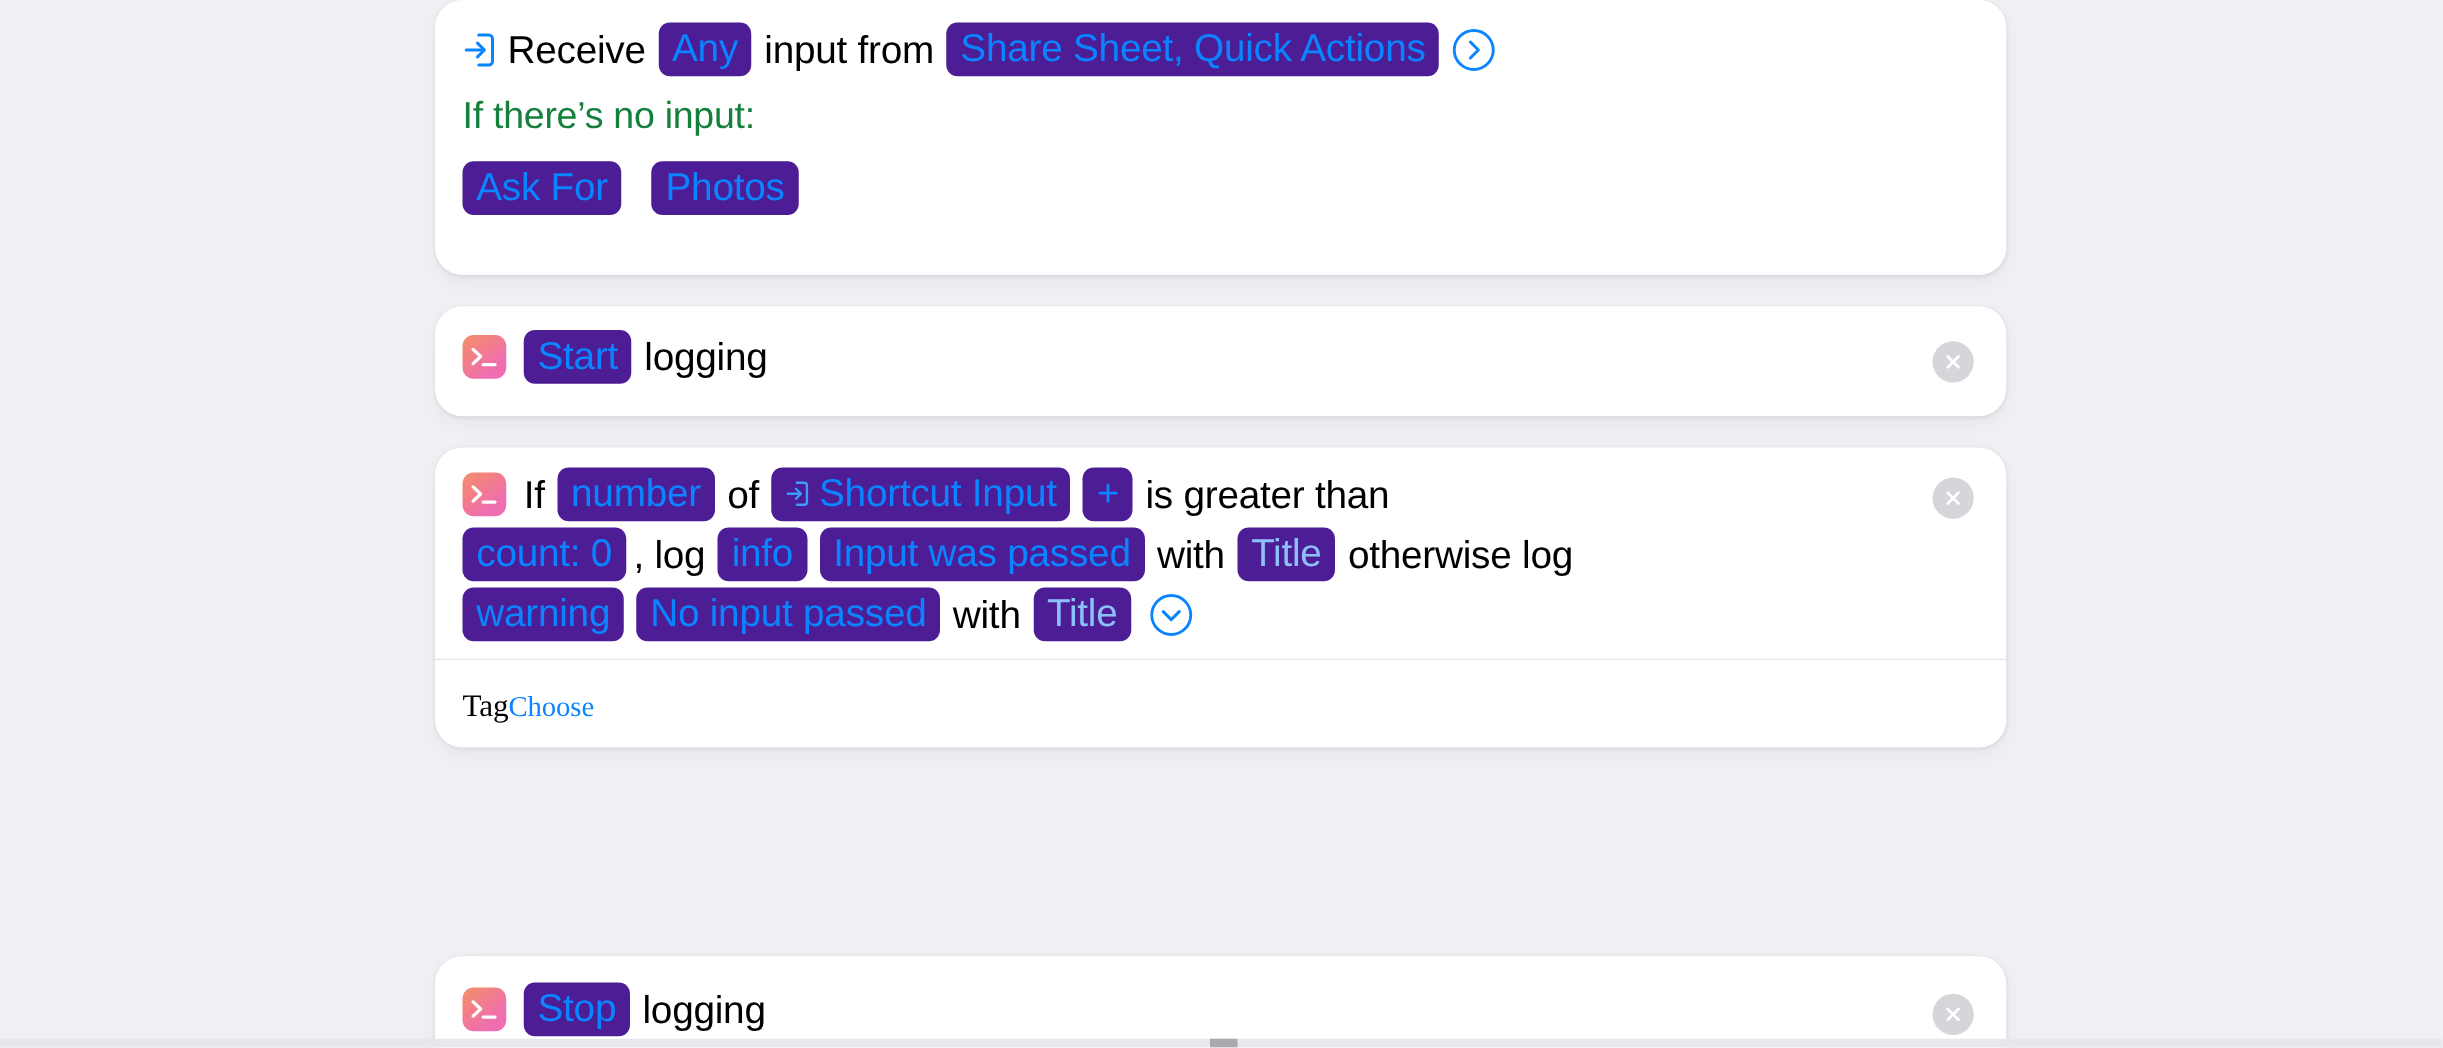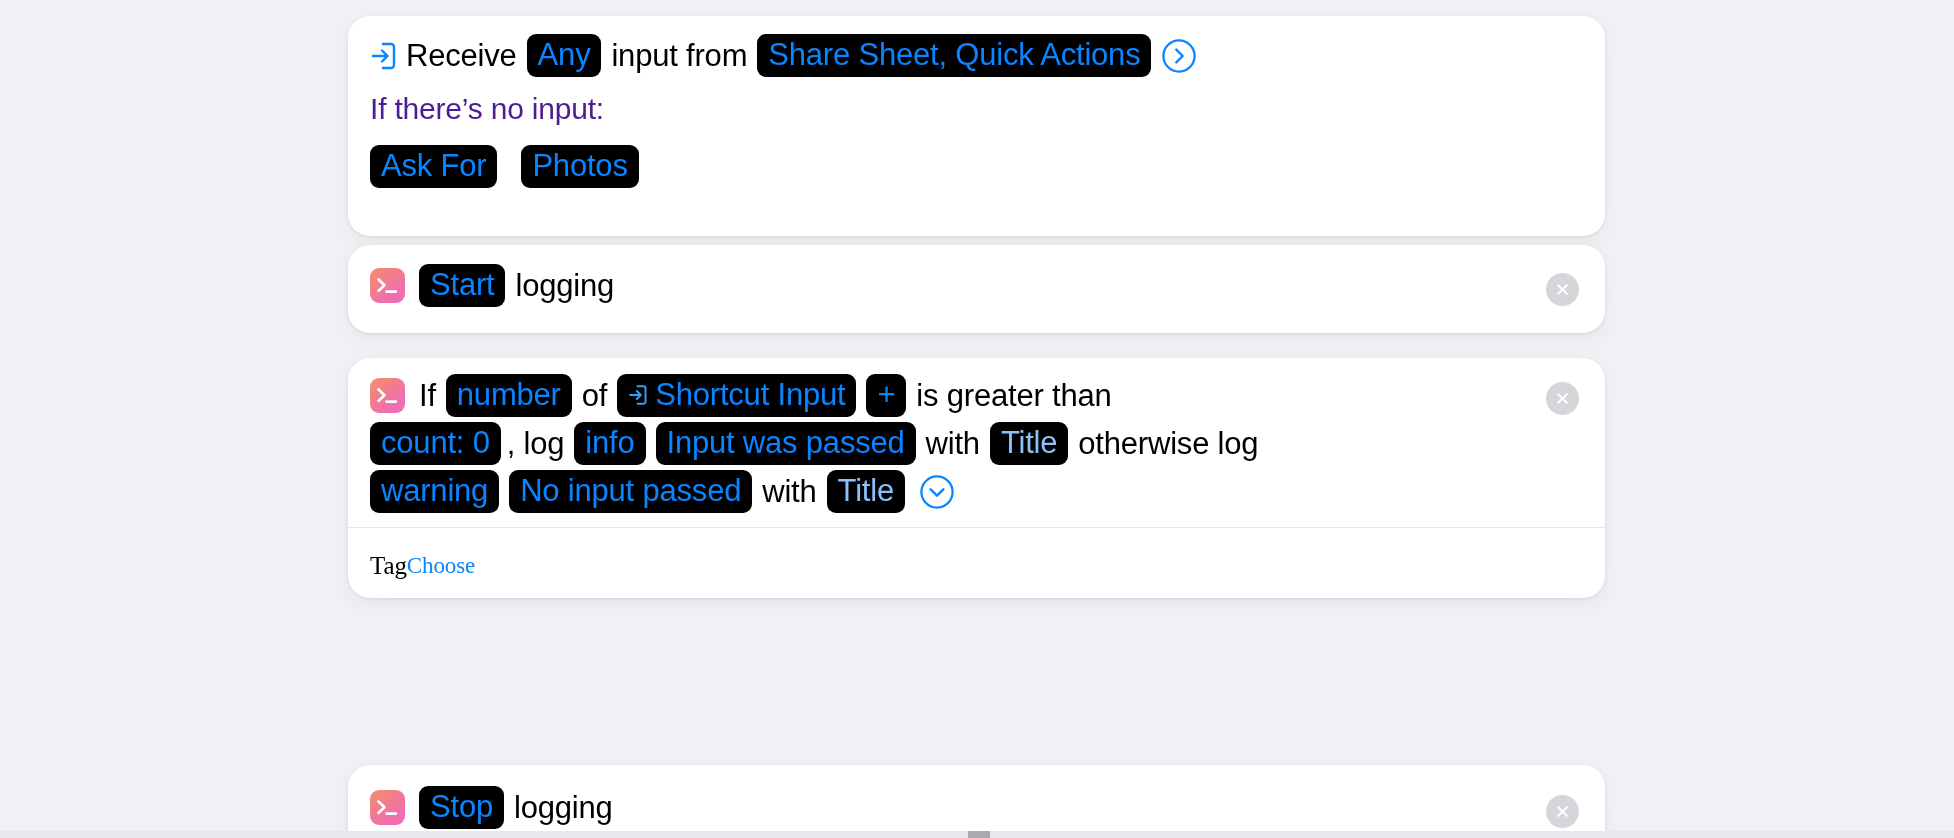--- a/index.html
+++ b/index.html
@@ -50,37 +50,37 @@
     font-size: 31px;
     color: #000000;
     letter-spacing: -0.2px;
     white-space: pre;
     padding: 6px 0;
   }
 
   .token {
     font-size: 31px;
     color: #0a84ff;
-    background: #000000;
+    background: #4c1d95;
     border-radius: 9px;
     padding: 5px 11px 7px 11px;
     letter-spacing: -0.2px;
     white-space: pre;
     display: inline-flex;
     align-items: center;
     gap: 8px;
   }
 
   .token.placeholder {
     color: #8cc0f8;
   }
 
   .muted {
     font-size: 30px;
-    color: #4c1d95;
+    color: #15803d;
     letter-spacing: -0.2px;
     padding: 6px 0;
   }
 
   
   .app-icon {
     width: 35px;
     height: 35px;
     border-radius: 9px;
     background: linear-gradient(140deg, #f58a6e 0%, #f munched 1%, #f27a80 38%, #f070a8 72%, #ef6fb5 100%);
@@ -151,21 +151,21 @@
     width: 22px;
     height: 7px;
     background: #a9a9af;
   }
 </style>
 </head>
 <body>
 
 <div class="canvas">
 
-  <div class="card" style="top:16px; height:220px; border-top-left-radius:22px; border-top-right-radius:22px;">
+  <div class="card" style="top:0px; height:220px; border-top-left-radius:22px; border-top-right-radius:22px;">
     <div class="card-body" style="padding-top:18px;">
 
       <div class="flow">
         <span class="sc-glyph">
           <svg width="26" height="30" viewBox="0 0 26 30" fill="none">
             <path d="M13 3 H21 A3 3 0 0 1 24 6 V24 A3 3 0 0 1 21 27 H13" stroke="#0a84ff" stroke-width="2.4" fill="none" stroke-linecap="round"></path>
             <path d="M3 15 H17" stroke="#0a84ff" stroke-width="2.4" stroke-linecap="round"></path>
             <path d="M12 9.5 L17.5 15 L12 20.5" stroke="#0a84ff" stroke-width="2.4" fill="none" stroke-linecap="round" stroke-linejoin="round"></path>
           </svg>
         </span>

